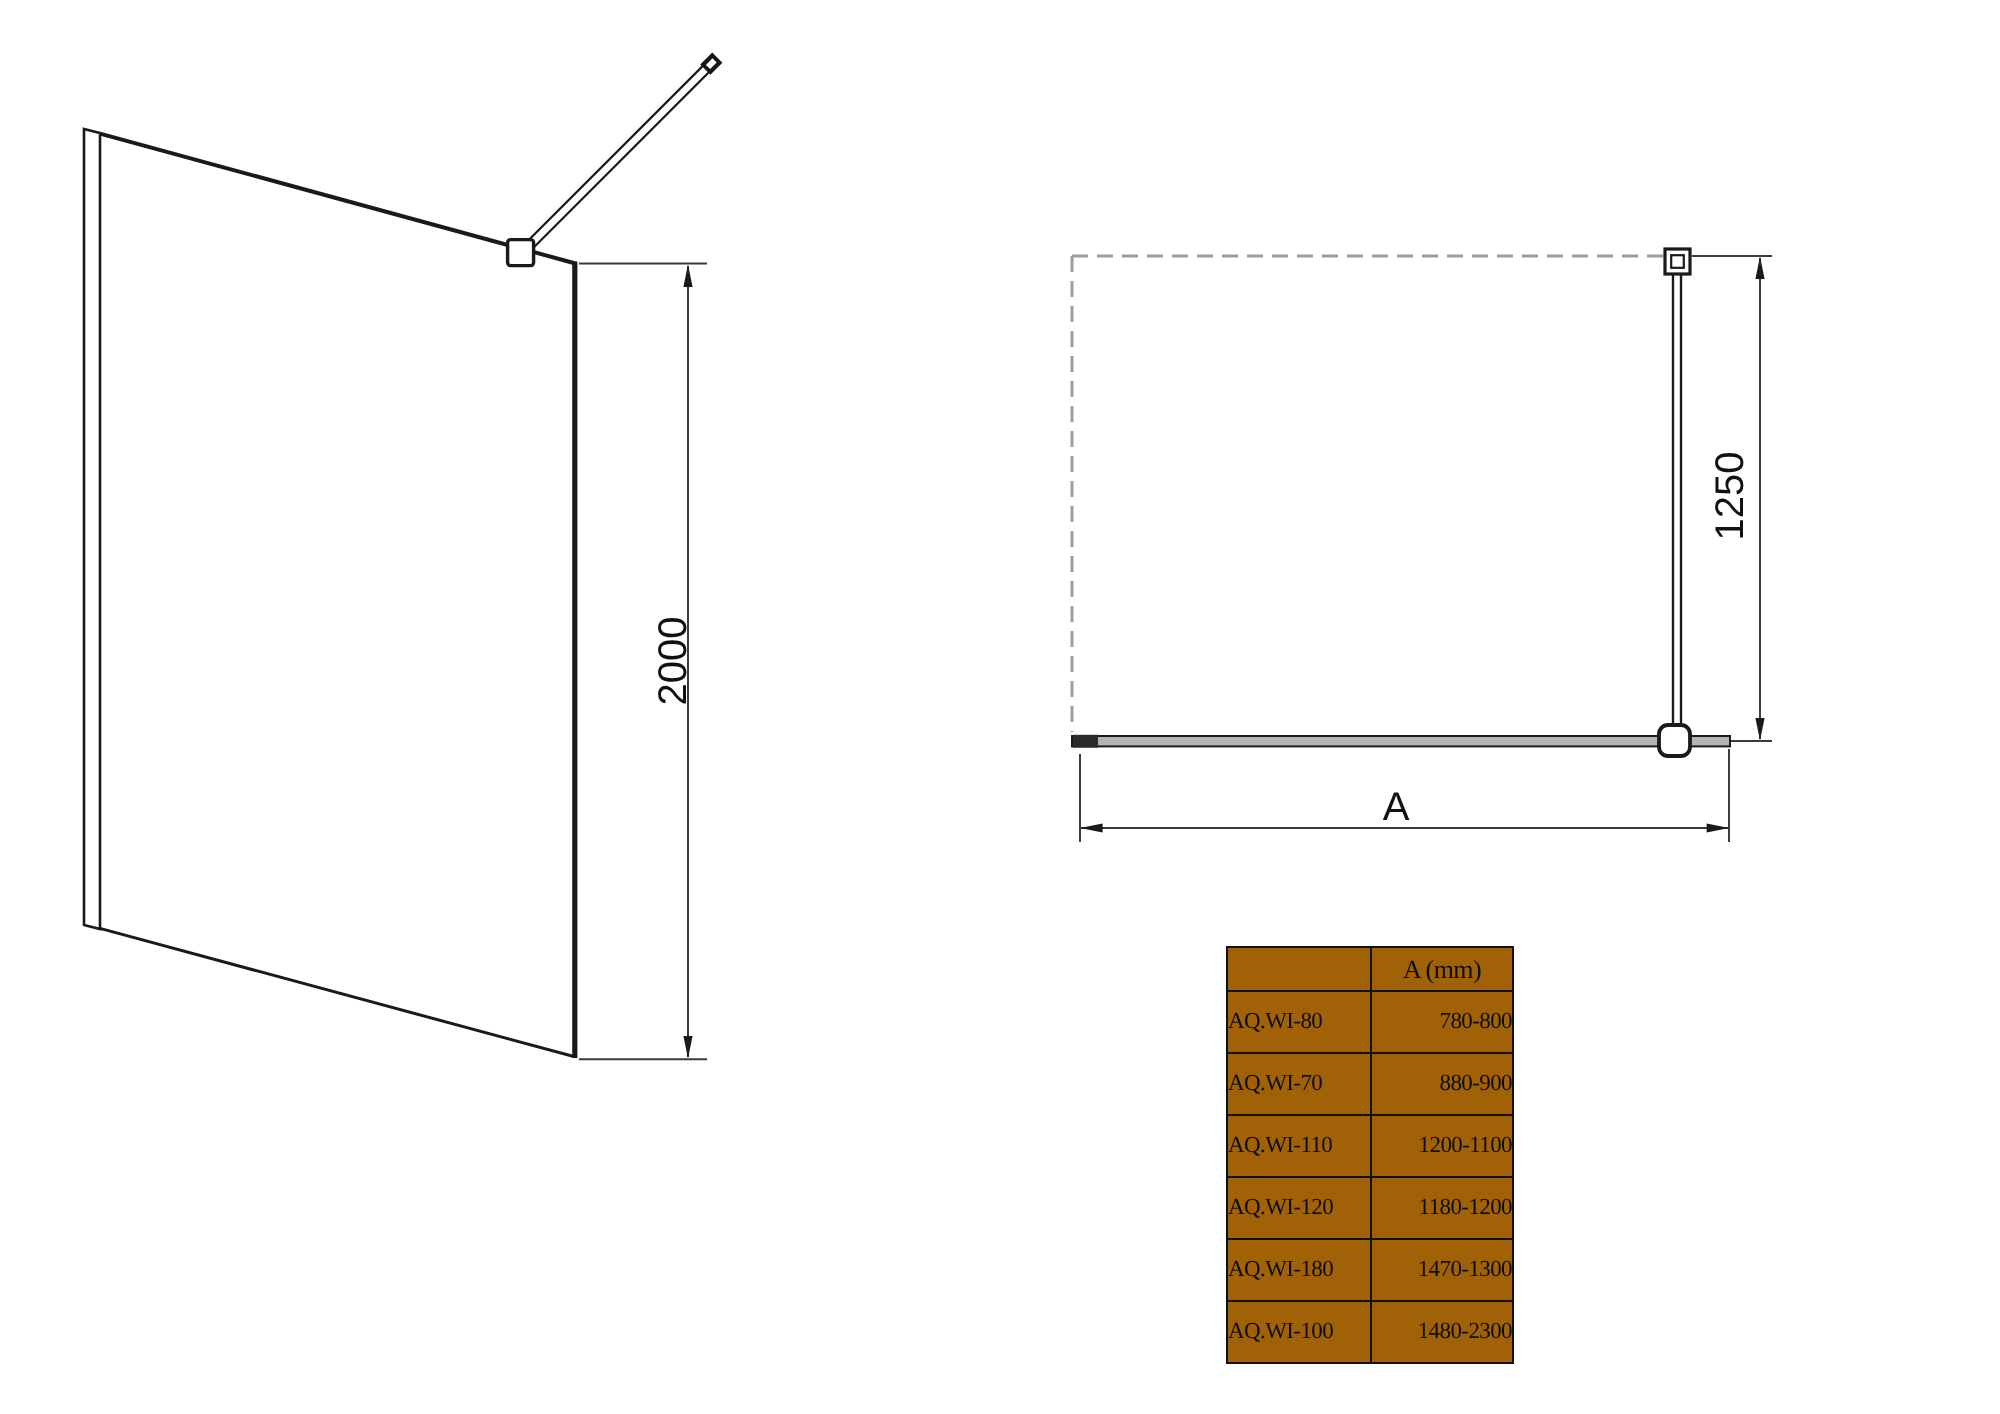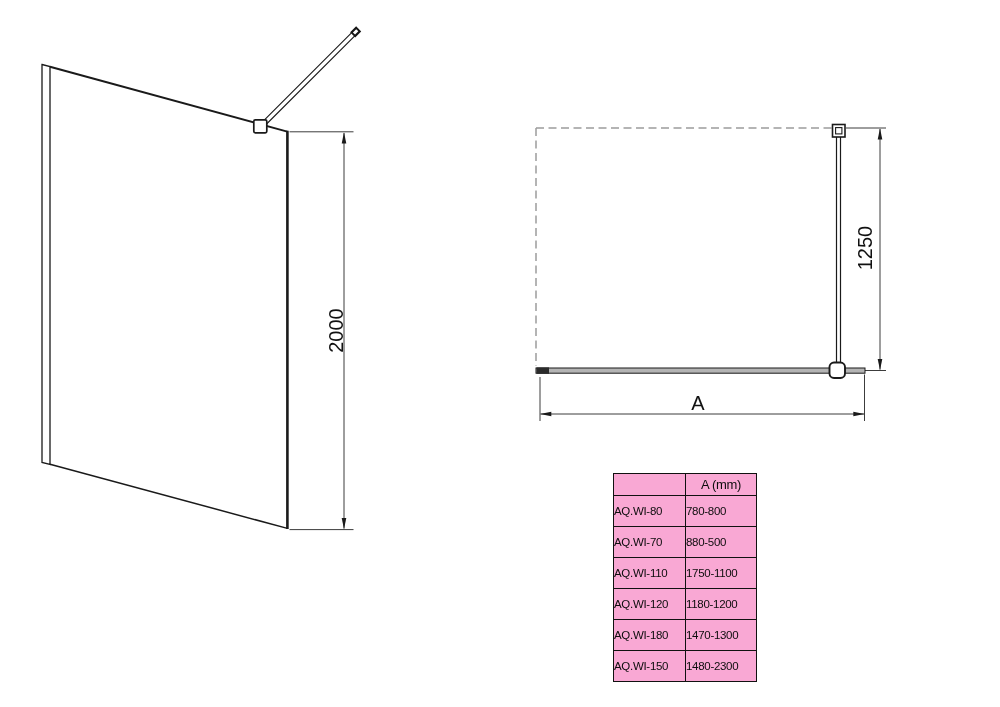--- a/index.html
+++ b/index.html
@@ -15,23 +15,23 @@
     font-family:"Liberation Sans", sans-serif;
     font-size:20px;
     fill:#111111;
   }
   table.size-table{
     position:absolute;
     left:613px;top:473px;
     width:143px;height:209px;
     border-collapse:collapse;
     table-layout:fixed;
-    font-family:Liberation Sans, sans-serif;
+    font-family:Liberation Serif, serif;
     color:#0d0d0d;
-    background:#f9a8d4;
+    background:#a16207;
   }
   table.size-table th, table.size-table td{
     border:1px solid #111111;
     padding:0;
     overflow:hidden;
     white-space:nowrap;
   }
   table.size-table thead tr{height:22px;}
   table.size-table tbody tr{height:23.4px;}
   col.c-model{width:72px;}
@@ -42,21 +42,21 @@
     text-align:center;
     letter-spacing:-0.3px;
   }
   td.model{
     font-size:11.5px;
     text-align:left;
     letter-spacing:-0.3px;
   }
   td.range{
     font-size:11.5px;
-    text-align:left;
+    text-align:right;
     padding-left:4px;
     letter-spacing:-0.3px;
   }
 </style>
 </head>
 <body>
 
 <div class="sheet">
 
   <svg width="1000" height="707" viewBox="0 0 1000 707">
@@ -141,33 +141,33 @@
         <th class="h-dim">A (mm)</th>
       </tr>
     </thead>
     <tbody>
       <tr>
         <td class="model">AQ.WI-80</td>
         <td class="range">780-800</td>
       </tr>
       <tr>
         <td class="model">AQ.WI-70</td>
-        <td class="range">880-500</td>
+        <td class="range">880-900</td>
       </tr>
       <tr>
         <td class="model">AQ.WI-110</td>
-        <td class="range">1750-1100</td>
+        <td class="range">1200-1100</td>
       </tr>
       <tr>
         <td class="model">AQ.WI-120</td>
         <td class="range">1180-1200</td>
       </tr>
       <tr>
         <td class="model">AQ.WI-180</td>
         <td class="range">1470-1300</td>
       </tr>
       <tr>
-        <td class="model">AQ.WI-150</td>
+        <td class="model">AQ.WI-100</td>
         <td class="range">1480-2300</td>
       </tr>
     </tbody>
   </table>
 </div>
 
 </body></html>

